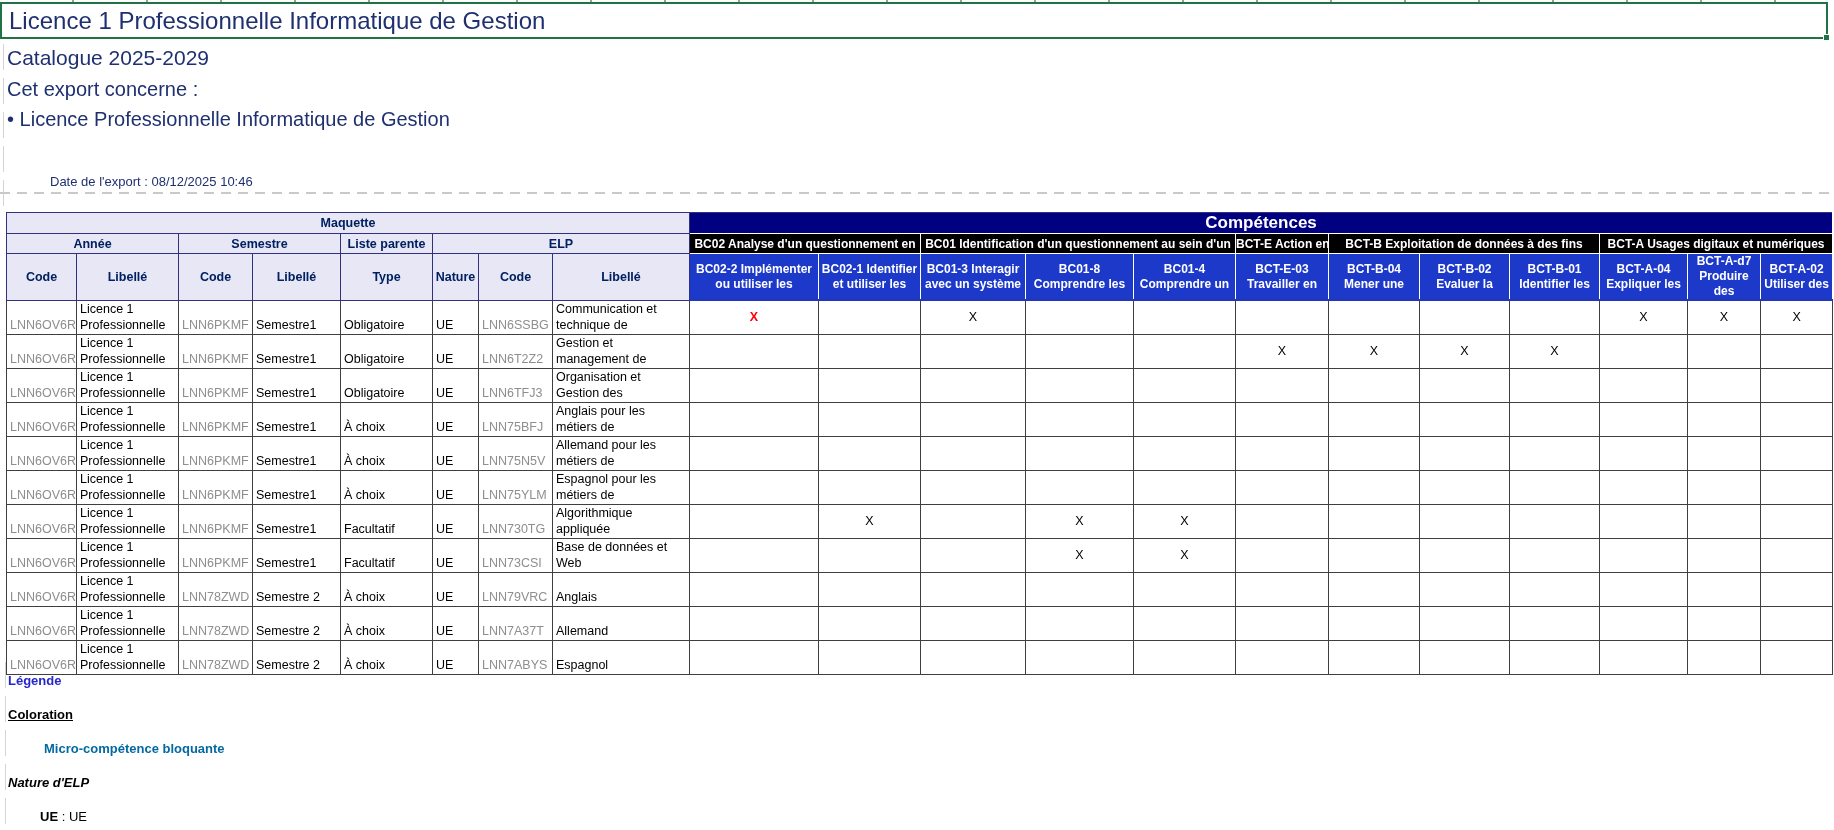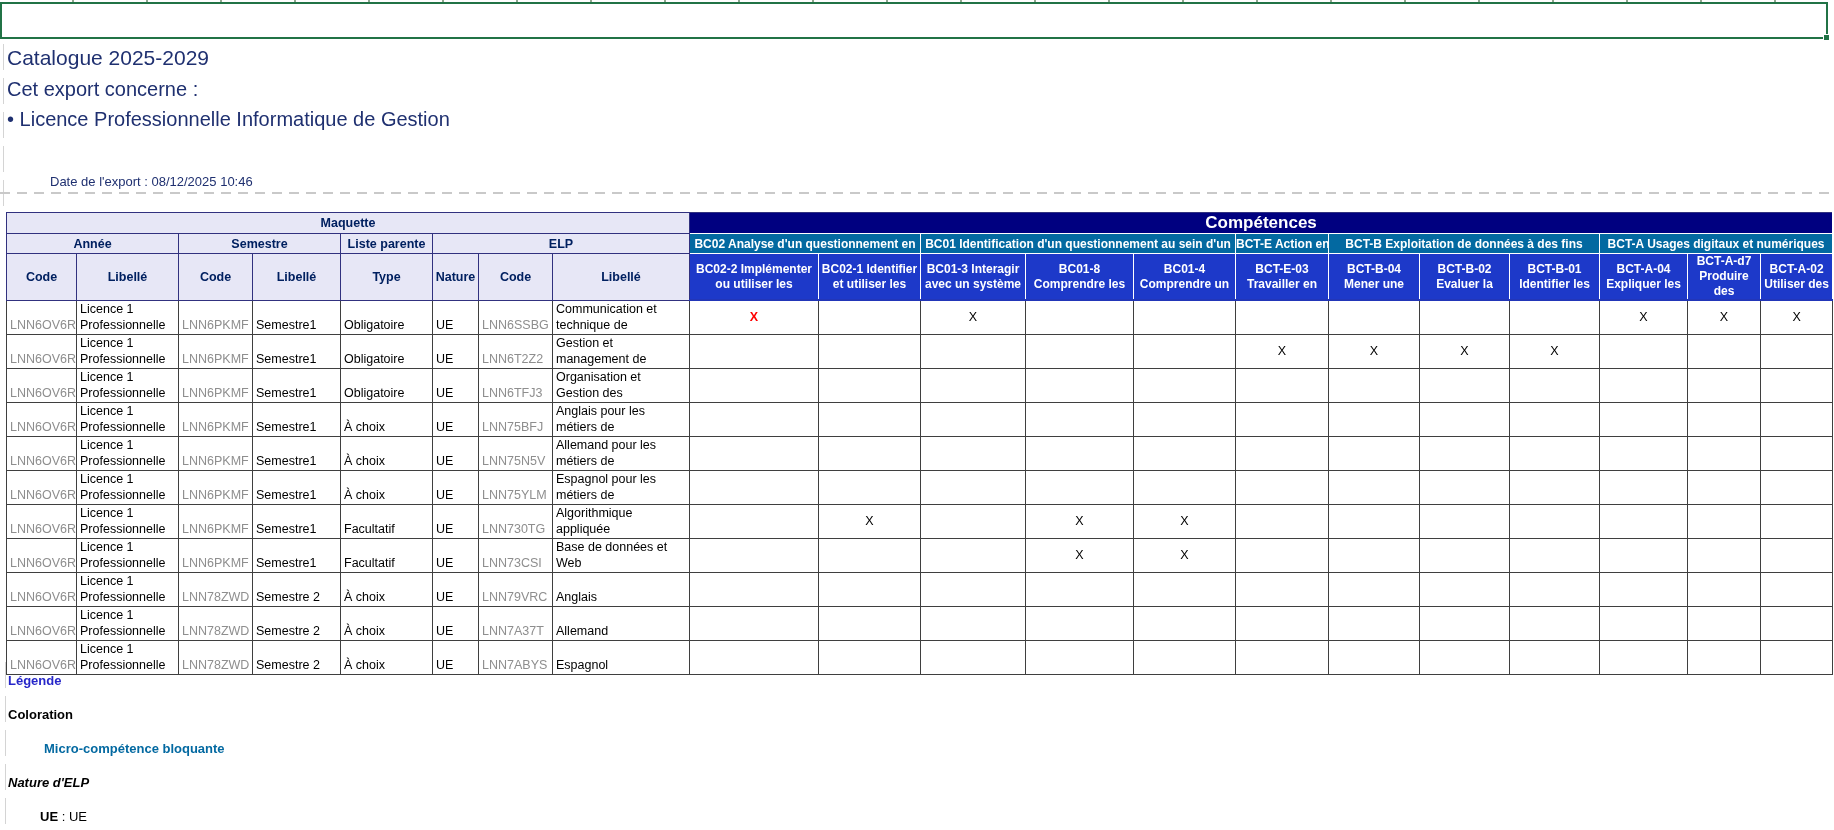--- a/index.html
+++ b/index.html
@@ -33,55 +33,56 @@
     border-collapse:collapse; table-layout:fixed; }
   table.cat th, table.cat td { overflow:hidden; }
 
   
   .mh { background:#E7E7F6; color:#002060; border:1px solid #31317F;
     font-weight:bold; font-size:12.5px; text-align:center; vertical-align:middle;margin-left:36px; }
 
   
   .band-comp { background:#000080; color:#fff; border:1px solid #fff;
     font-weight:bold; font-size:17px; text-align:center; }
-  .grp-comp  { background:#0369a1; color:#fff; border:1px solid #fff;
+  .grp-comp  { background:#000000; color:#fff; border:1px solid #fff;
     font-weight:bold; font-size:12px; text-align:center; white-space:nowrap; }
   .leaf-comp { background:#1D39C9; color:#fff; border:1px solid #fff; border-bottom:2px solid #2236B8;
     font-weight:bold; font-size:12px; line-height:15px; text-align:center;
     white-space:pre-line; vertical-align:middle; }
   .comp-first { border-left:1px solid #31317F; }
   .comp-top { border-top:1px solid #31317F; }
 
   
   td.d { background:#fff; border:1px solid #3F3F3F; font-size:12.5px; line-height:16px;
     color:#000; vertical-align:bottom; padding:0 3px 1px 3px; }
   td.d.code { color:#8E8E8E; }
   td.d.lib  { white-space:pre-line; }
   td.d.mark { text-align:center; vertical-align:middle; padding:0; font-size:12.5px; }
   td.d.mark.red { color:#FF0000; font-weight:bold; }
 
   
   .lg { position:absolute; font-size:13px; font-weight:bold; line-height:26px;text-align:right; }
   .lg-title { left:8px; top:668px; color:#2626C9; }
-  .lg-coloration { left:8px; top:702px; color:#000; }
+  .lg-coloration { left:8px; top:702px; color:#000;text-decoration:underline; }
   .lg-blocking { left:44px; top:736px; color:#0369a1; }
   .lg-nature { left:8px; top:770px; color:#000;font-style:italic; }
   .lg-ue { left:40px; top:804px; color:#000; }
   .lg-ue .val { font-weight:normal; }
 </style>
 </head>
 <body>
 
 <div class="screen">
 
   <div class="top-ticks"></div>
   <div class="stub-line stub-top"></div>
   <div class="stub-line stub-bottom"></div>
 
   <div class="title-cell">
+    <span>Licence 1 Professionnelle Informatique de Gestion</span>
     <div class="fill-handle"></div>
   </div>
 
   <div class="h-catalogue">Catalogue 2025-2029</div>
   <div class="h-export">Cet export concerne :</div>
   <div class="h-bullet">• Licence Professionnelle Informatique de Gestion</div>
   <div class="date-line">Date de l'export : 08/12/2025 10:46</div>
   <div class="pagebreak"></div>
 
   <table class="cat">

